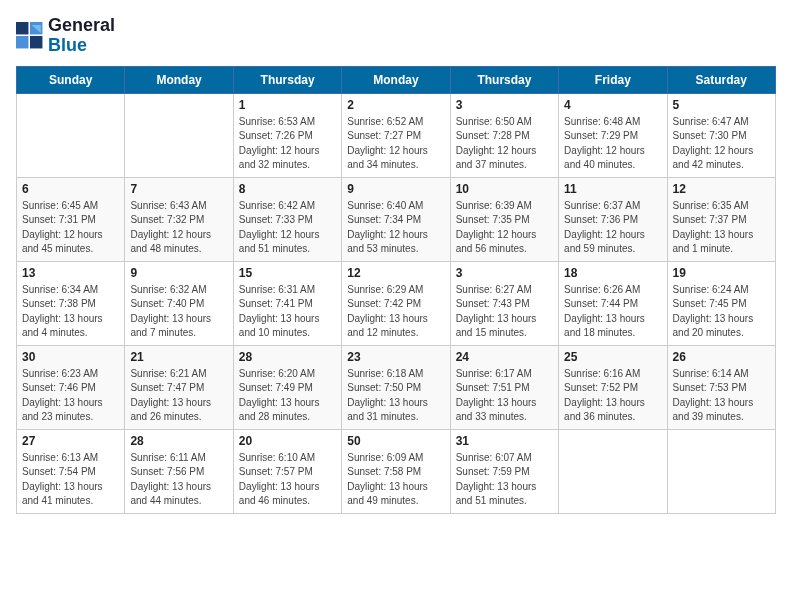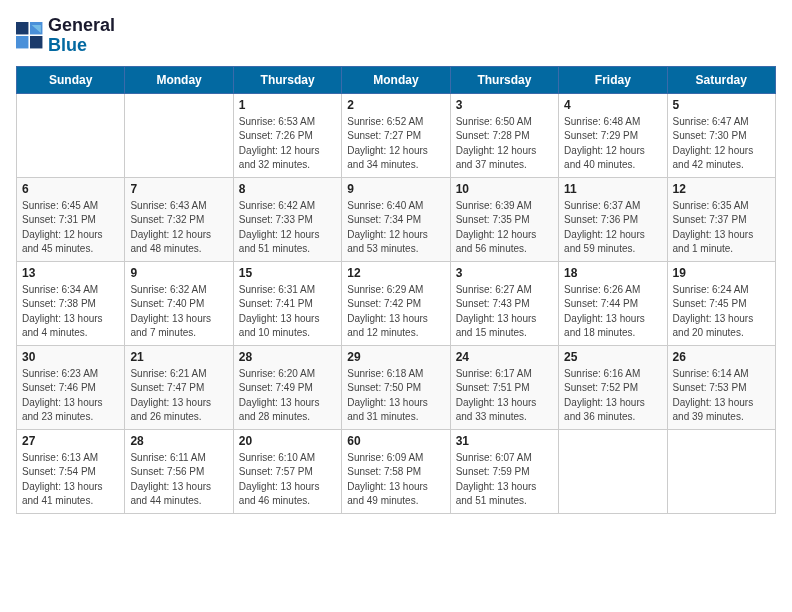--- a/index.html
+++ b/index.html
@@ -212,21 +212,21 @@
         </td>
         <td>
           <div class="day-number">21</div>
           <div class="day-info">Sunrise: 6:21 AM<br>Sunset: 7:47 PM<br>Daylight: 13 hours and 26 minutes.</div>
         </td>
         <td>
           <div class="day-number">28</div>
           <div class="day-info">Sunrise: 6:20 AM<br>Sunset: 7:49 PM<br>Daylight: 13 hours and 28 minutes.</div>
         </td>
         <td>
-          <div class="day-number">29</div>
+          <div class="day-number">23</div>
           <div class="day-info">Sunrise: 6:18 AM<br>Sunset: 7:50 PM<br>Daylight: 13 hours and 31 minutes.</div>
         </td>
         <td>
           <div class="day-number">24</div>
           <div class="day-info">Sunrise: 6:17 AM<br>Sunset: 7:51 PM<br>Daylight: 13 hours and 33 minutes.</div>
         </td>
         <td>
           <div class="day-number">25</div>
           <div class="day-info">Sunrise: 6:16 AM<br>Sunset: 7:52 PM<br>Daylight: 13 hours and 36 minutes.</div>
         </td>
@@ -242,21 +242,21 @@
         </td>
         <td>
           <div class="day-number">28</div>
           <div class="day-info">Sunrise: 6:11 AM<br>Sunset: 7:56 PM<br>Daylight: 13 hours and 44 minutes.</div>
         </td>
         <td>
           <div class="day-number">20</div>
           <div class="day-info">Sunrise: 6:10 AM<br>Sunset: 7:57 PM<br>Daylight: 13 hours and 46 minutes.</div>
         </td>
         <td>
-          <div class="day-number">60</div>
+          <div class="day-number">50</div>
           <div class="day-info">Sunrise: 6:09 AM<br>Sunset: 7:58 PM<br>Daylight: 13 hours and 49 minutes.</div>
         </td>
         <td>
           <div class="day-number">31</div>
           <div class="day-info">Sunrise: 6:07 AM<br>Sunset: 7:59 PM<br>Daylight: 13 hours and 51 minutes.</div>
         </td>
         <td class="empty-cell"></td>
         <td class="empty-cell"></td>
       </tr>
     </tbody>

